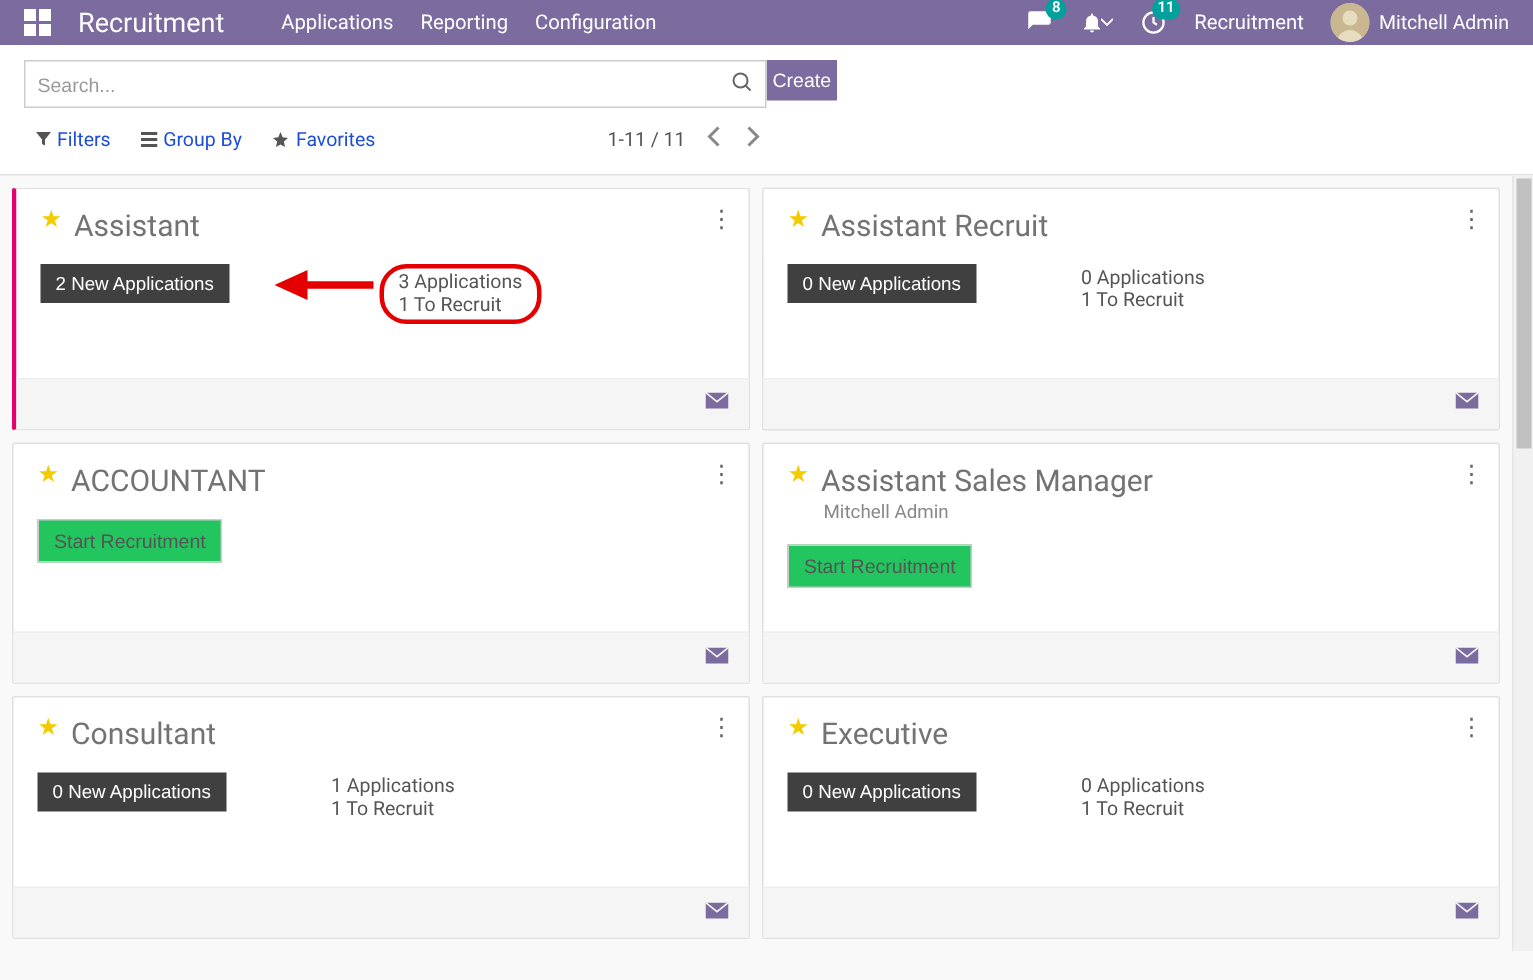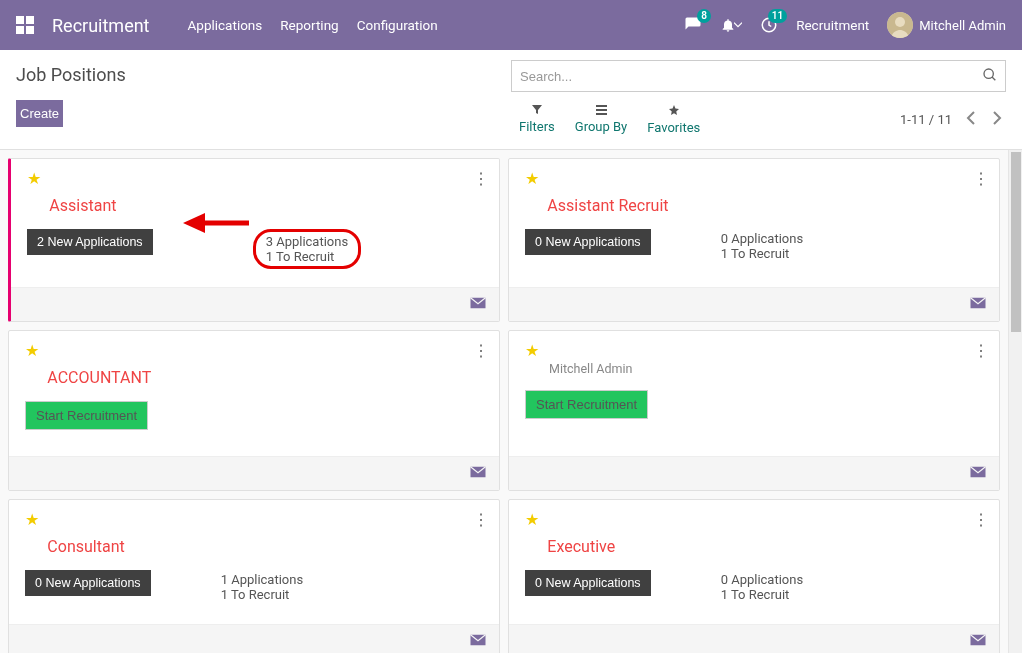--- a/index.html
+++ b/index.html
@@ -9,21 +9,21 @@
     font-size: 13px;
     color: #4c4c4c;
     background: #f9f9f9;
     width: 1022px;
     height: 653px;
     overflow: hidden;
   }
   
   .nav {
     background: #7B6B9E;
-    height: 50px;
+    height: 30px;
     display: flex;
     align-items: center;
     color: #fff;
     padding: 0 16px;
   }
   .nav-left { display:flex; align-items:center; gap:18px; }
   .apps-icon { width:18px; height:18px; display:inline-block; }
   .brand { font-size:18px; font-weight:400; margin-right:20px; }
   .nav-link { color:#fff; font-size:13.5px; cursor:pointer; }
   .nav-right { margin-left:auto; display:flex; align-items:center; gap:18px; }
@@ -56,21 +56,21 @@
     font-size:13px; color:#0369a1;
   }
   .search-input::placeholder{color:#999;}
   .search-icon{position:absolute; right:8px; top:7px; color:#666;}
   .btn {
     background:#7B6B9E; color:#fff; border:none; padding:6px 4px;
     font-size:13px; cursor:pointer;
   }
   .cp-row2-left{}
   .cp-row2-right{display:flex; align-items:center; gap:4px;}
-  .filter-btn{display:inline-flex; align-items:center; gap:4px; padding:4px 8px; color:#0f766e; cursor:pointer;flex-direction:column;}
+  .filter-btn{display:inline-flex; align-items:center; gap:4px; padding:4px 8px; color:#1d4ed8; cursor:pointer;}
   .pager{margin-left:auto; display:flex; align-items:center; gap:10px; color:#555;}
   .pager-arrow{cursor:pointer; color:#888; padding:4px;}
 
   
   .kanban-wrap{position:relative; display:flex;}
   .kanban {
     padding:8px; flex:1;
     display:grid; grid-template-columns: 1fr 1fr; gap:8px;
     overflow-y:auto; height: calc(653px - 46px - 90px);
   }
@@ -80,21 +80,21 @@
   }
   .scrollbar-thumb{width:10px; margin:2px auto 0; background:#c1c1c1; border-radius:0; height:180px;}
   .card {
     background:#fff; border:1px solid #e0e0e0; border-radius:2px;
     position:relative; display:flex; flex-direction:column; min-height:150px;
   }
   .card.highlight{border-left:3px solid #e6006f;}
   .card-body{padding:12px 16px 8px 16px; flex:1;}
   .card-head{display:flex; align-items:flex-start; gap:8px;}
   .star{color:#f3cc00; font-size:16px; line-height:16px; cursor:pointer;}
-  .card-title{font-size:16px; color:#ef4444;margin-top:25px;}
+  .card-title{font-size:20px; color:#737373;}
   .subtitle{color:#888; font-size:12.5px; margin-left:24px; margin-top:2px;}
   .kebab{position:absolute; top:10px; right:10px; cursor:pointer; color:#666; font-size:16px;}
   .card-row{display:flex; margin-top:14px; align-items:flex-start; gap:60px; margin-left:0;}
   .app-btn{background:#404040; color:#fff; padding:6px 10px; font-size:12.5px; border:none; cursor:pointer; white-space:nowrap;}
   .start-btn{background:#22c55e; border:1px solid #ccc; color:#555; padding:6px 10px; font-size:13px; cursor:pointer;}
   .stats{font-size:13px; color:#555;}
   .stats div{white-space:nowrap;}
   .stats-wrap{display:inline-block; padding:2px 10px;}
   .stats-highlight{border:3.5px solid #e40000; border-radius:18px;}
   .card-foot{background:#f5f5f5; border-top:1px solid #eee; height:34px; display:flex; align-items:center; justify-content:flex-end; padding:0 12px;}
@@ -151,21 +151,20 @@
             <circle cx="13" cy="10" r="5" fill="#e8dcc0"></circle>
             <path d="M4 26c1-6 6-8 9-8s8 2 9 8" fill="#e8dcc0"></path>
           </svg>
       </span>
       <span>Mitchell Admin</span>
     </span>
   </div>
 </div>
 
 <div class="cp">
-  <div class="cp-title">Job Positions</div>
   <div class="search-wrap">
     <input class="search-input" placeholder="Search..." style="">
     <span class="search-icon">
       <svg width="16" height="16" viewBox="0 0 24 24" fill="none" stroke="#666" stroke-width="2">
           <circle cx="10" cy="10" r="7"></circle>
           <line x1="20" y1="20" x2="15" y2="15"></line>
         </svg>
     </span>
   </div>
   <div class="cp-row2-left">
@@ -284,20 +283,21 @@
               <path d="M2 2l10 8L22 2" stroke="#f5f5f5" stroke-width="1.5" fill="none"></path>
             </svg>
   </span>
         </div>
       </div>
       <div class="card">
         <span class="kebab">⋮</span>
         <div class="card-body">
           <div class="card-head">
             <span class="star">★</span>
+    <span class="card-title">Assistant Sales Manager</span>
           </div>
           <div class="subtitle">Mitchell Admin</div>
           <div class="card-row">
             <button class="start-btn">Start Recruitment</button>
           </div>
         </div>
         <div class="card-foot">
           <span class="mail-icon">
      <svg width="18" height="14" viewBox="0 0 24 18" fill="#7B6B9E">
               <path d="M2 2h20v14H2z" fill="#7B6B9E"></path>

